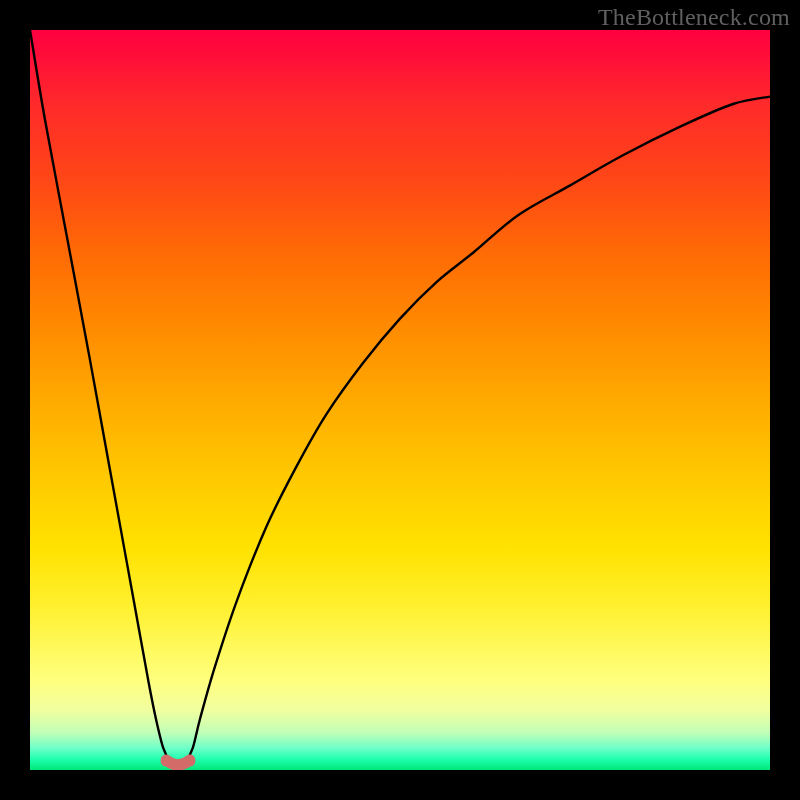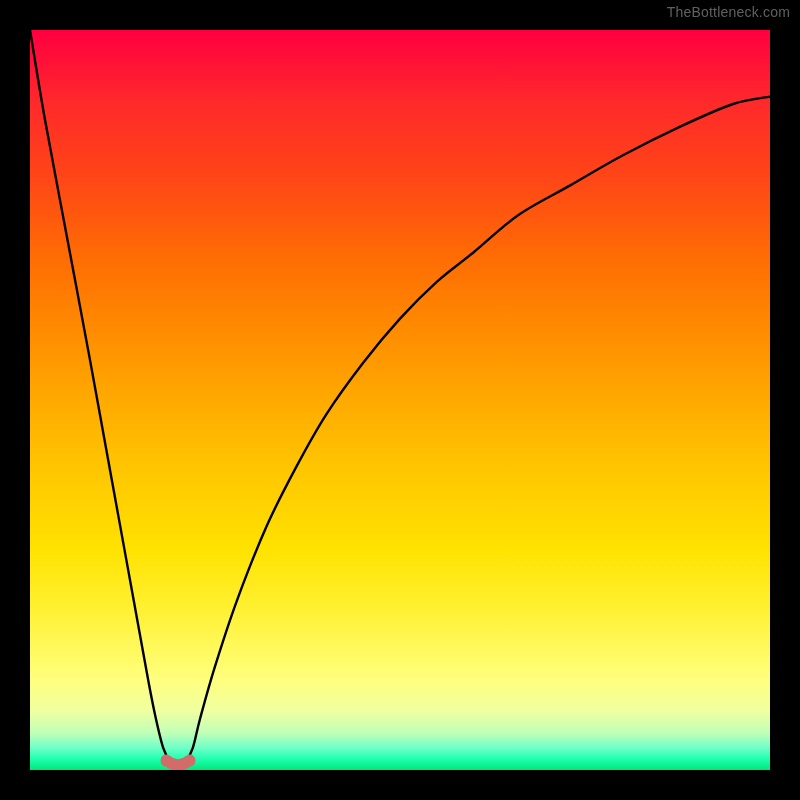--- a/index.html
+++ b/index.html
@@ -7,24 +7,25 @@
     width: 800px; height: 800px;
     background: #000;
     position: relative;
     font-family: Arial, Helvetica, sans-serif;
     overflow: hidden;
   }
   .watermark {
     position: absolute;
     top: 4px; right: 10px;
     color: #606060;
-    font-size: 14px;
+    font-size: 24px;
     font-weight: 500;
     z-index: 10;
     letter-spacing: 0.2px;
+    font-family: Liberation Serif, serif;
   }
   .plot-box {
     position: absolute;
     left: 30px; top: 30px;
     width: 740px; height: 740px;
     overflow: hidden;
   }
   .gradient {
     position: absolute;
     left: 0; top: 0; width: 100%; height: 100%;

